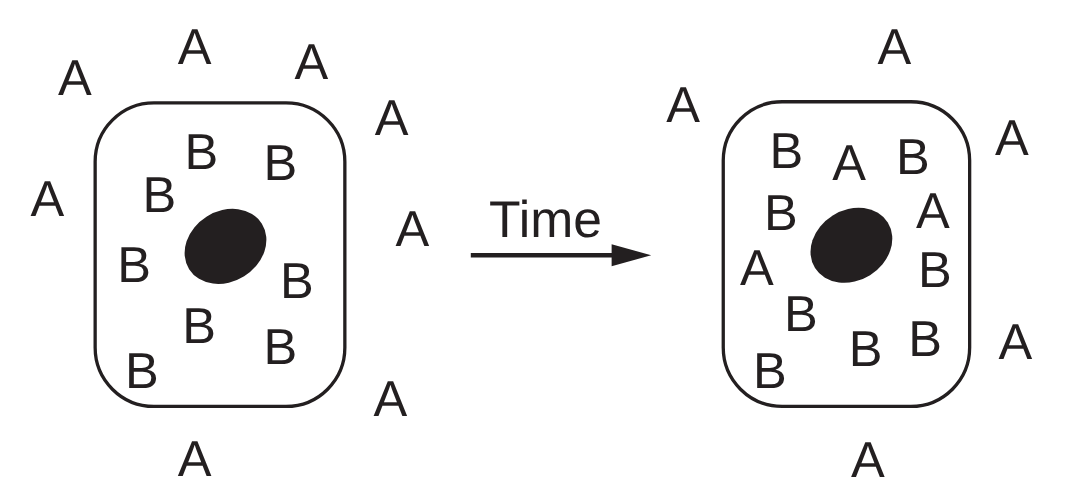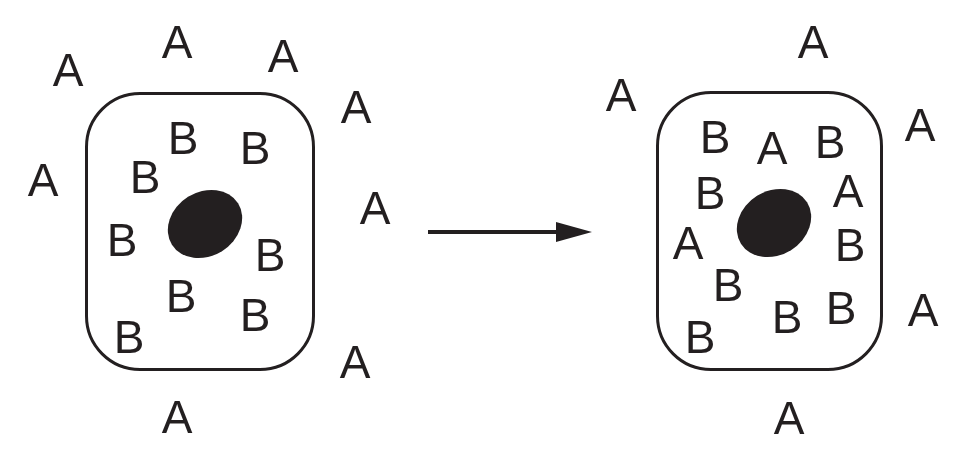--- a/index.html
+++ b/index.html
@@ -35,20 +35,21 @@
 <body>
 
 <div id="canvas">
 
   <div class="membrane" style="left: 85px; top: 92px; width: 230px; height: 279px;"></div>
   <div class="nucleus" style="left: 205px; top: 224px;"></div>
 
   <div class="membrane" style="left: 656px; top: 91px; width: 227px; height: 280px;"></div>
   <div class="nucleus" style="left: 774px; top: 223px;"></div>
 
+  <span class="arrow-label">Time</span>
   <svg class="arrow-svg" width="172" height="24" viewBox="0 0 172 24">
     <line x1="4" y1="12" x2="138" y2="12" style="stroke:var(--ink);stroke-width:4"></line>
     <polygon points="132,2 168,12 132,22" style="fill:var(--ink)"></polygon>
   </svg>
 
 <span class="molecule" style="left: 183px; top: 138px;">B</span>
     <span class="molecule" style="left: 255px; top: 148px;">B</span>
     <span class="molecule" style="left: 145px; top: 177px;">B</span>
     <span class="molecule" style="left: 122px; top: 240px;">B</span>
     <span class="molecule" style="left: 270px; top: 255px;">B</span>

